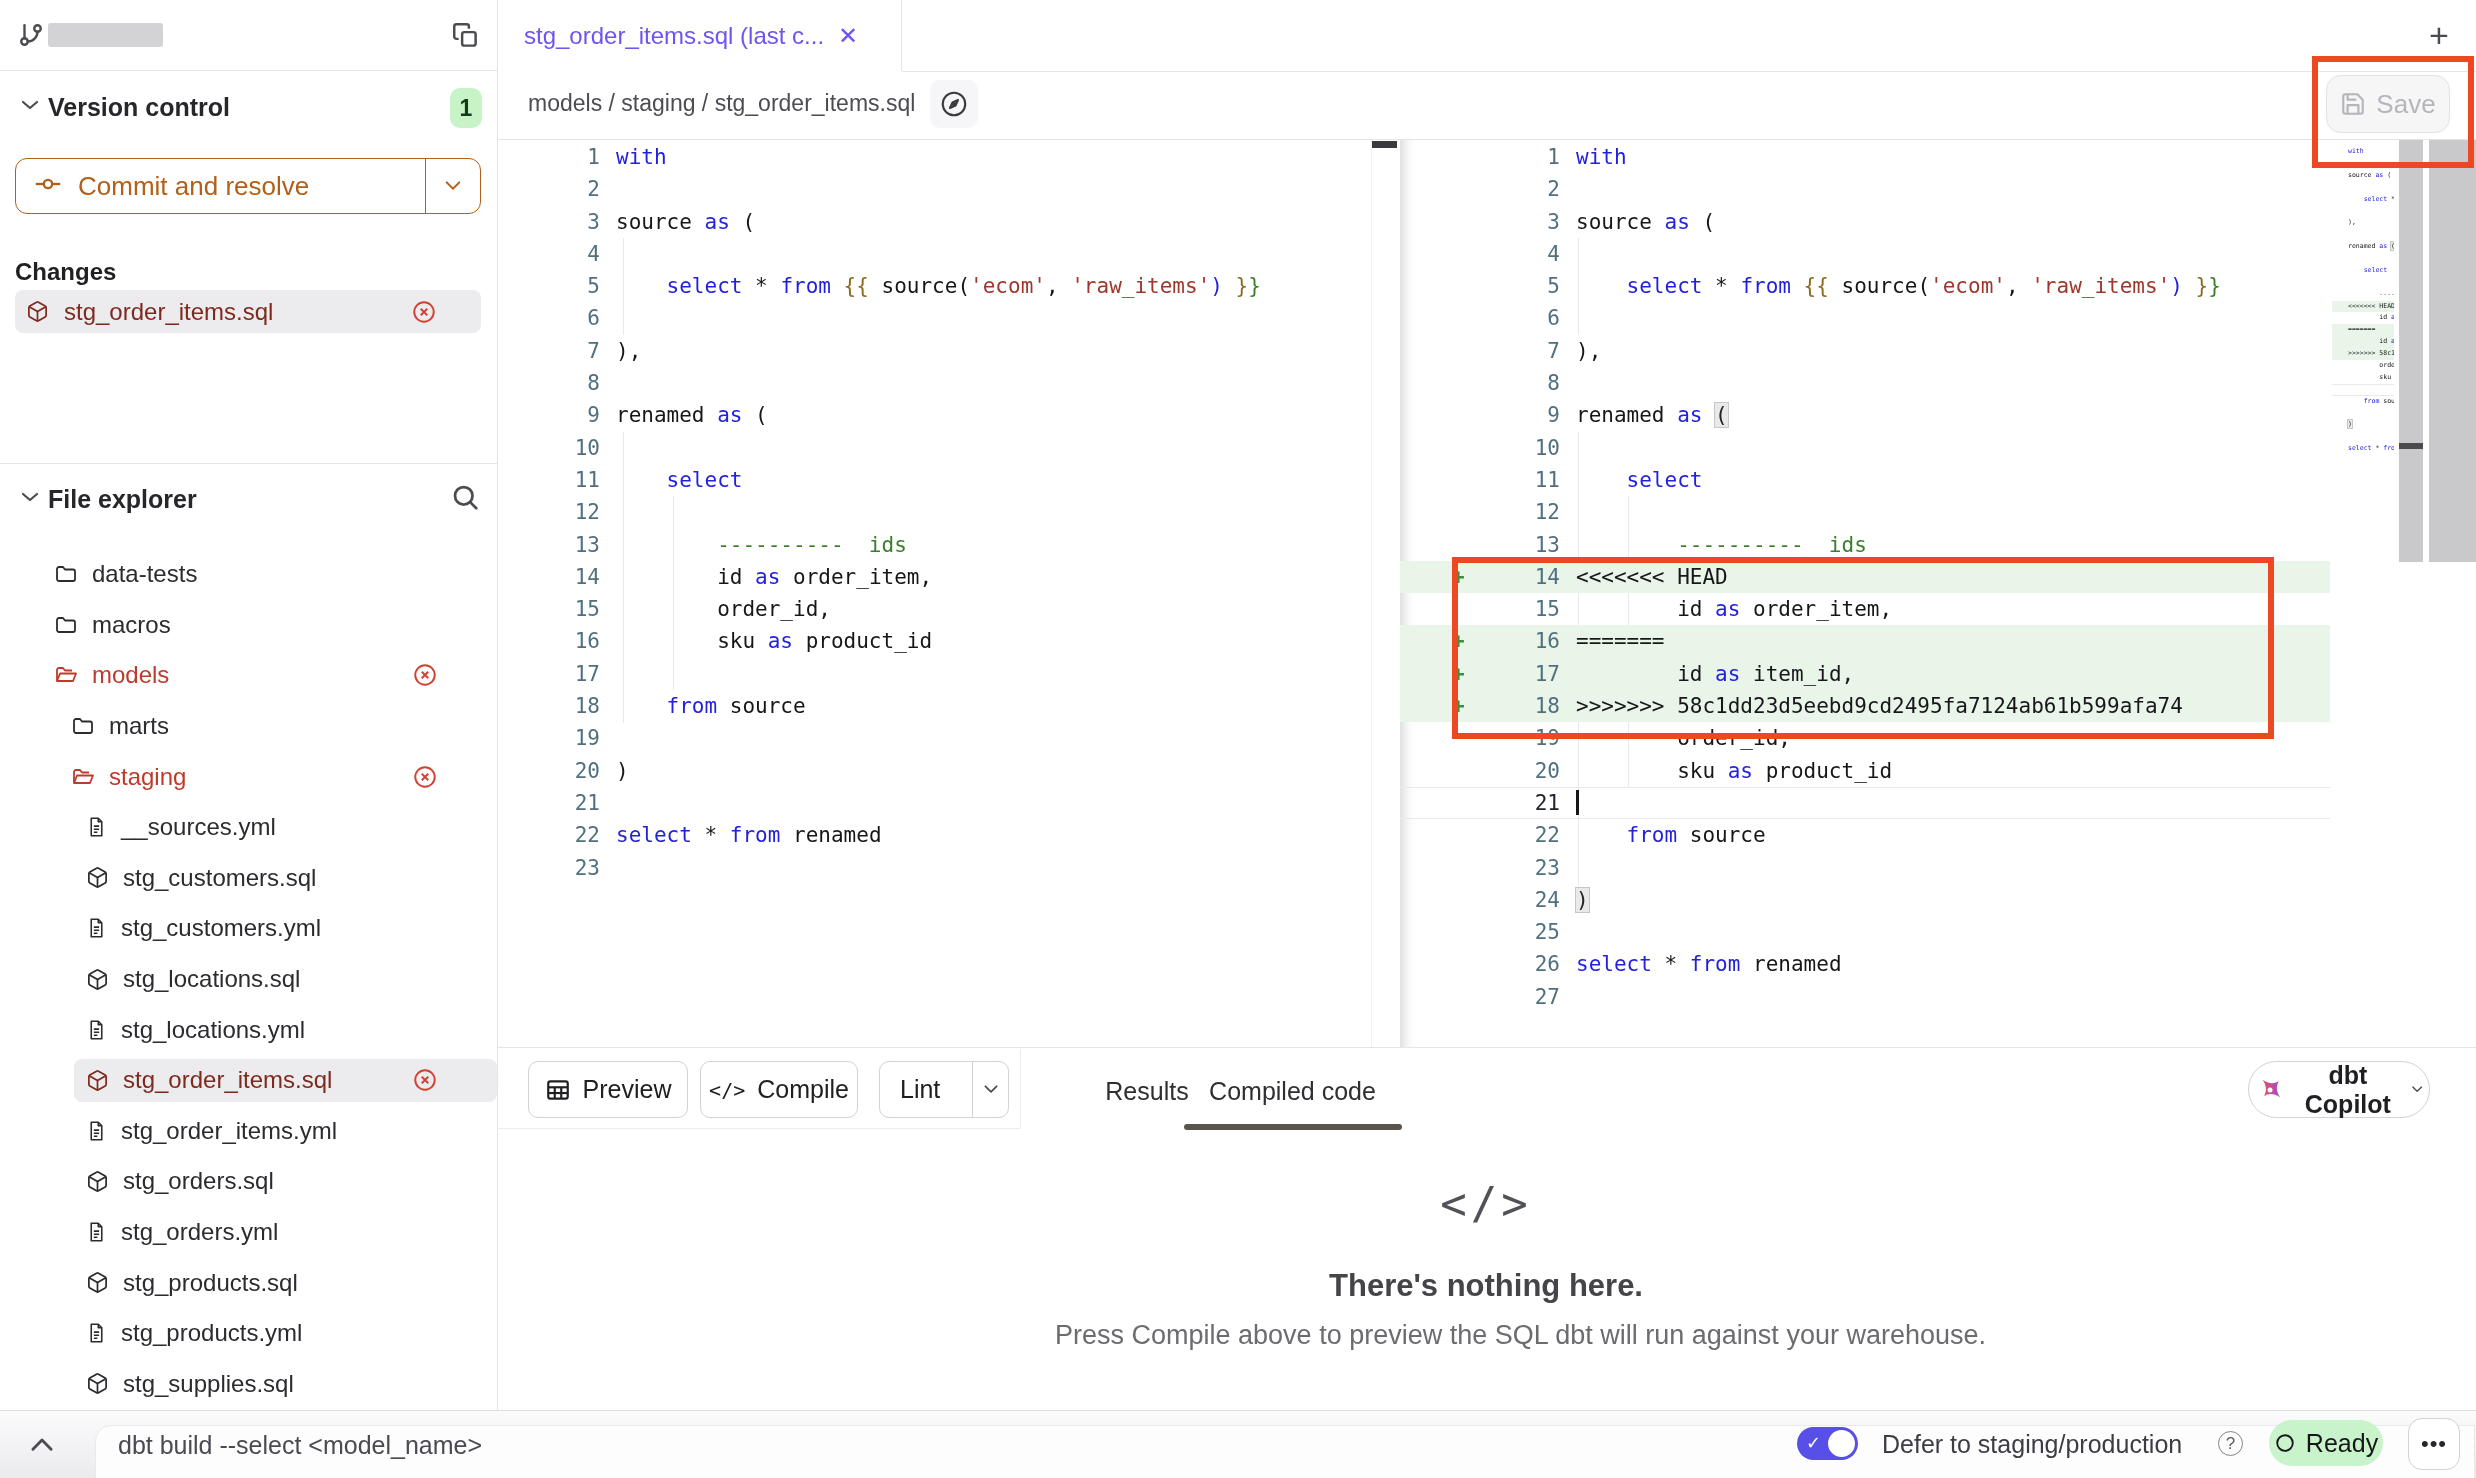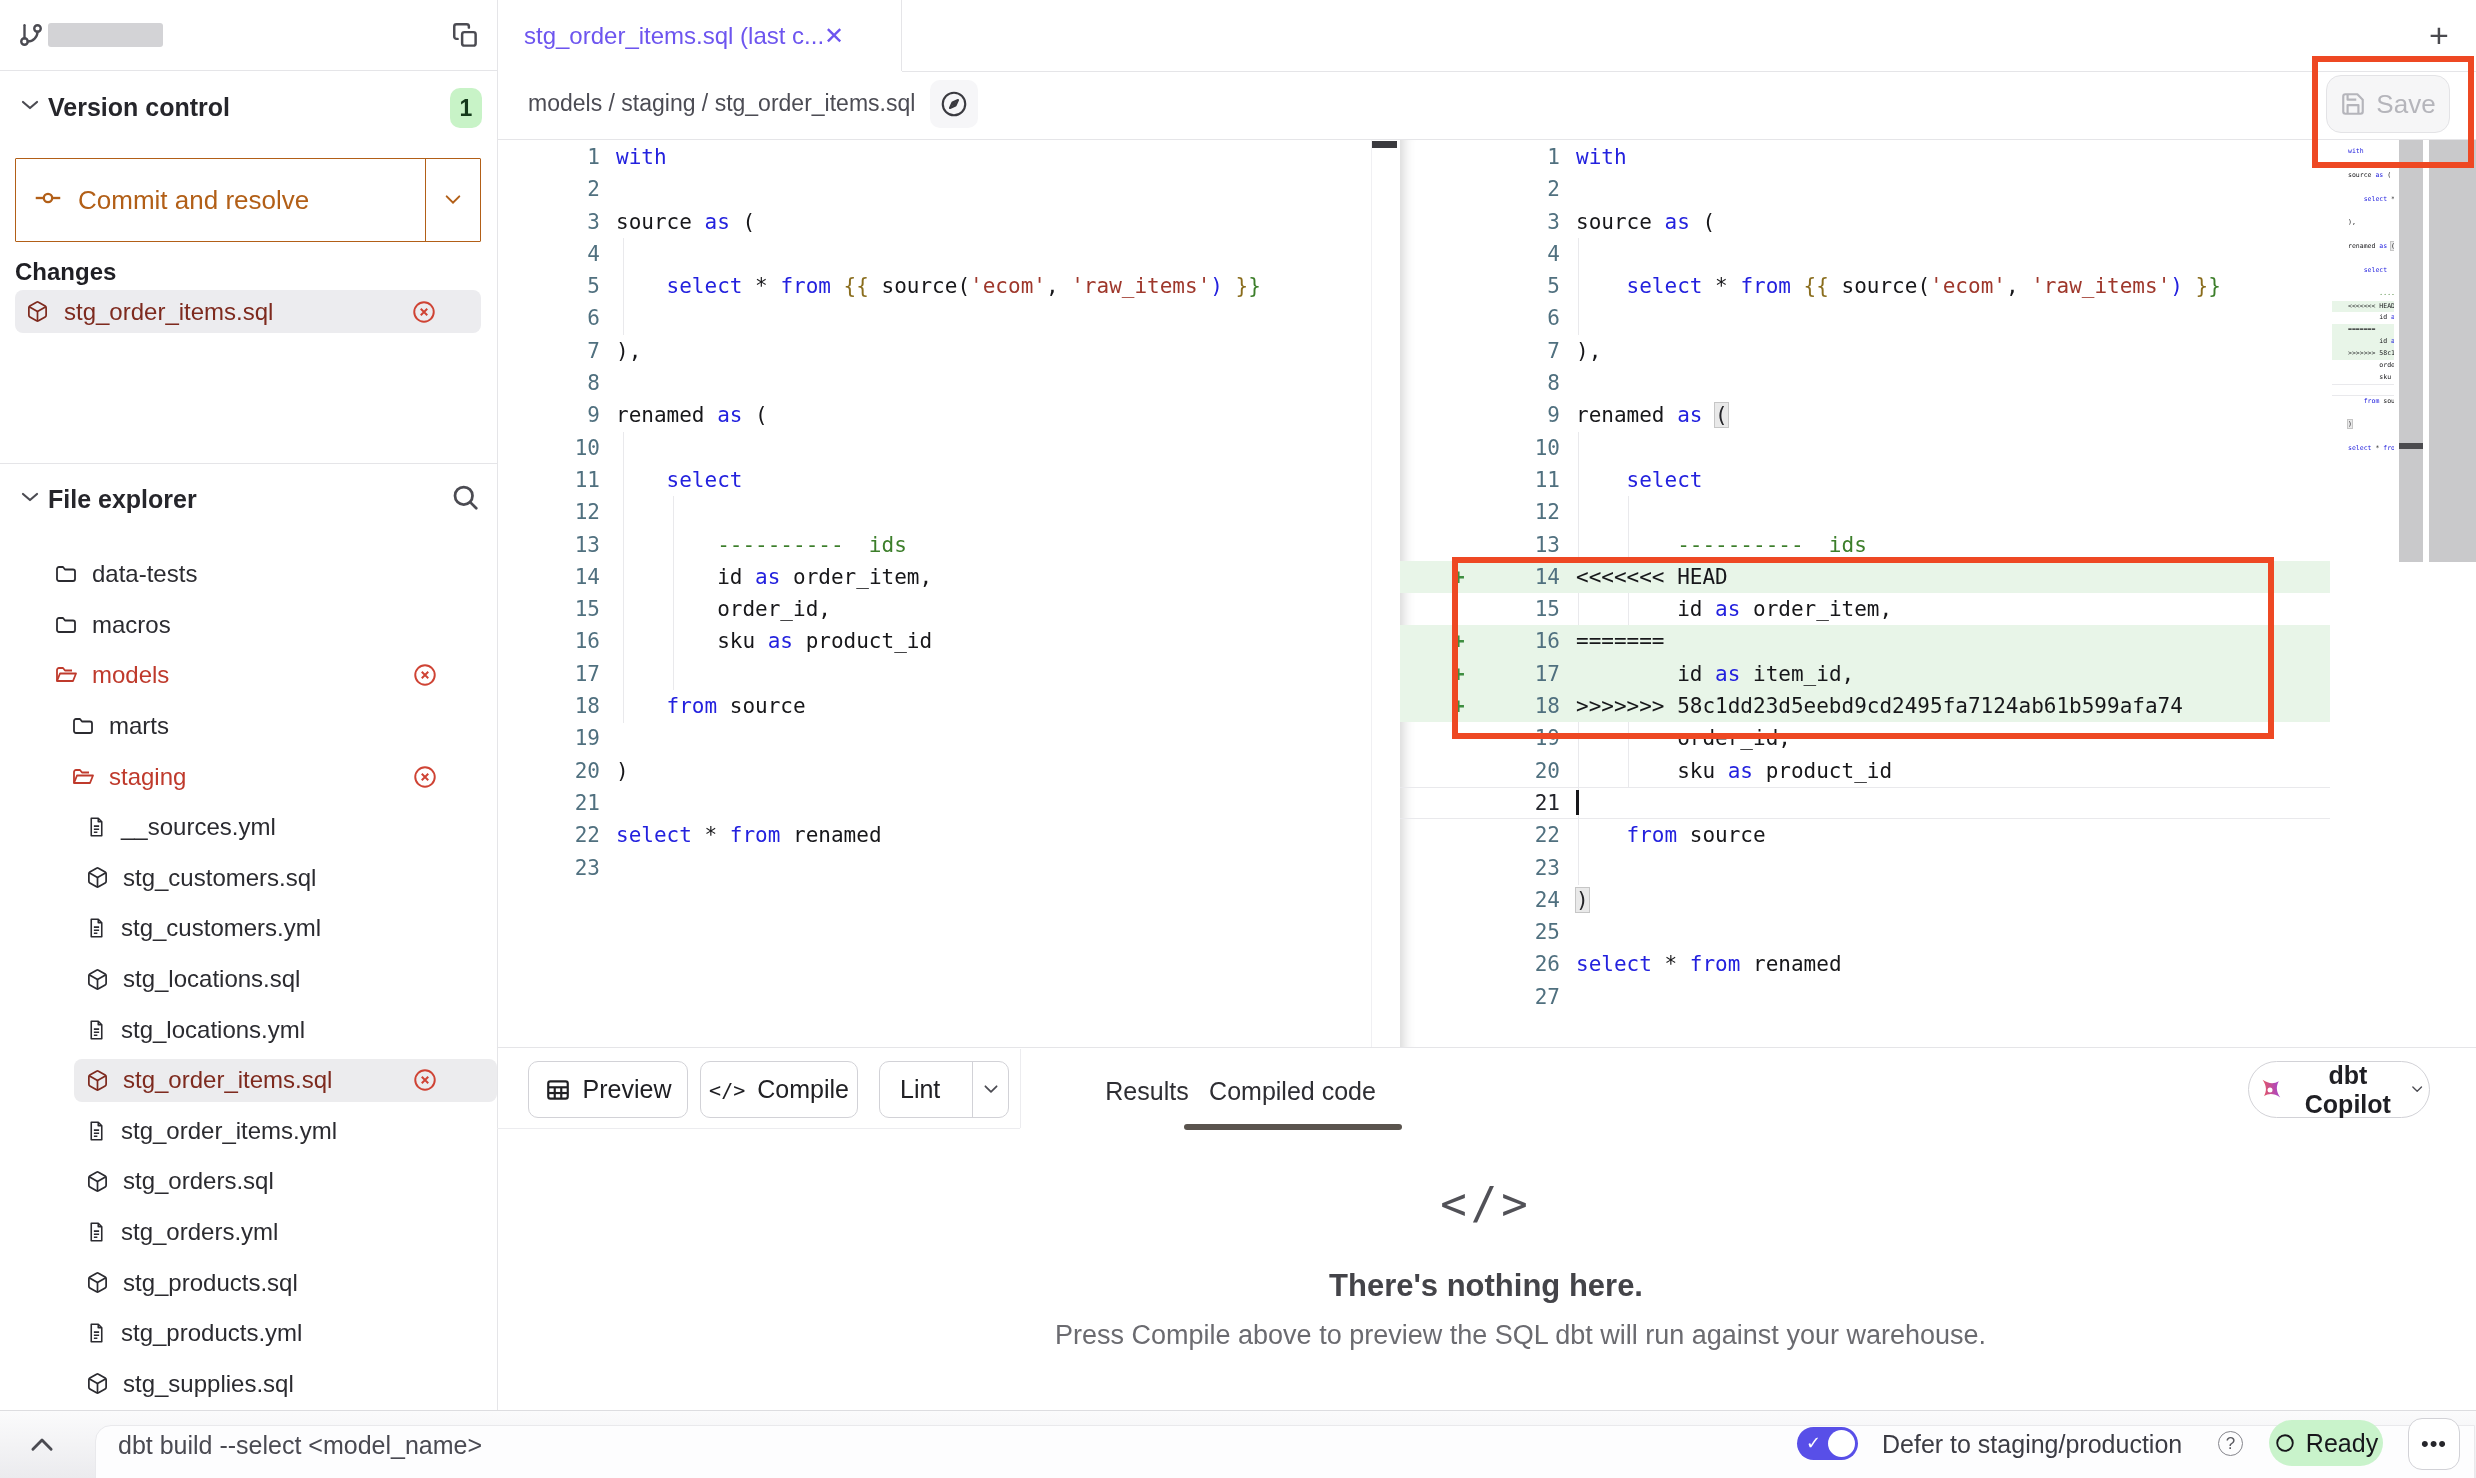--- a/index.html
+++ b/index.html
@@ -9,22 +9,22 @@
   .abs{position:absolute}
   .hline{position:absolute;height:1px;background:#e5e5e8}
   .vline{position:absolute;width:1px;background:#e5e5e8}
 
   
   .sb-title{font-size:25px;font-weight:600;color:#26262b}
   .chev{stroke:#4b4b52;stroke-width:2.2;fill:none;stroke-linecap:round;stroke-linejoin:round}
   .badge{position:absolute;left:450px;top:88px;width:32px;height:40px;border-radius:10px;
          background:#c8f3c7;color:#15391b;font-size:23px;font-weight:600;
          display:flex;align-items:center;justify-content:center}
-  .commit-btn{position:absolute;left:15px;top:158px;width:466px;height:84px;border:1.5px solid #b25f17;
-         border-radius:1px;background:#fff;display:flex;align-items:stretch;box-sizing:border-box;cursor:pointer}
+  .commit-btn{position:absolute;left:15px;top:158px;width:466px;height:56px;border:1.5px solid #b25f17;
+         border-radius:12px;background:#fff;display:flex;align-items:stretch;box-sizing:border-box;cursor:pointer}
   .commit-main{flex:1;display:flex;align-items:center;padding-left:18px;gap:16px}
   .commit-label{font-size:26px;font-weight:500;color:#b25f17}
   .commit-caret{width:54px;border-left:1.5px solid #b25f17;display:flex;align-items:center;justify-content:center}
   .sec-label{font-size:24px;font-weight:700;color:#1f1f24}
   .chg-item{position:absolute;left:15px;top:290px;width:466px;height:43px;background:#ececef;border-radius:8px;
          display:flex;align-items:center;padding-left:11px;box-sizing:border-box;gap:15px}
   .chg-item .lbl{font-size:24px;font-weight:500;color:#7e2a1e}
   .xbtn{position:absolute;left:396px;width:26px;height:26px;color:#cf4334;cursor:pointer;background:none;border:none;padding:0}
 
   
@@ -34,21 +34,21 @@
   .fitem .eicon{margin-right:14px;display:inline-flex;flex:0 0 auto}
   .fitem.lvl0{padding-left:38px}.fitem.lvl1{padding-left:55px}.fitem.lvl2{padding-left:70px}
   .fitem.c-red{color:#bf3a2c}.fitem.c-maroon{color:#7e2a1e;font-weight:500}
   .fitem.selected::before{content:"";position:absolute;left:58px;right:16px;top:4px;bottom:4px;
             background:#ececee;border-radius:8px;z-index:-1}
   .fitem{z-index:0}
   .eicon svg{display:block}
 
   
   .tab{position:absolute;left:498px;top:0;width:404px;height:71px;background:#fff;border-right:1px solid #e5e5e8;
-       display:flex;align-items:center;padding:0 26px;box-sizing:border-box;cursor:pointer}
+       display:flex;align-items:center;padding:0 26px;box-sizing:border-box;gap:14px;cursor:pointer}
   .tab-label{font-size:24px;font-weight:500;color:#6d55ef;white-space:nowrap;overflow:hidden}
   .tab-close{color:#6d55ef;font-size:24px;background:none;border:none;padding:0;cursor:pointer}
   .newtab{position:absolute;left:2416px;top:12px;width:46px;height:46px;font-size:34px;color:#4a4a4f;
        background:none;border:none;cursor:pointer;line-height:46px;text-align:center;padding:0}
   .crumb{position:absolute;left:528px;top:90px;font-size:23px;color:#4c4c54}
   .lineage-btn{position:absolute;left:930px;top:80px;width:48px;height:48px;border-radius:10px;background:#f6f6f8;
        border:none;display:flex;align-items:center;justify-content:center;cursor:pointer}
 
   
   .save-btn{position:absolute;left:2326px;top:75px;width:124px;height:58px;background:#f6f6f7;

